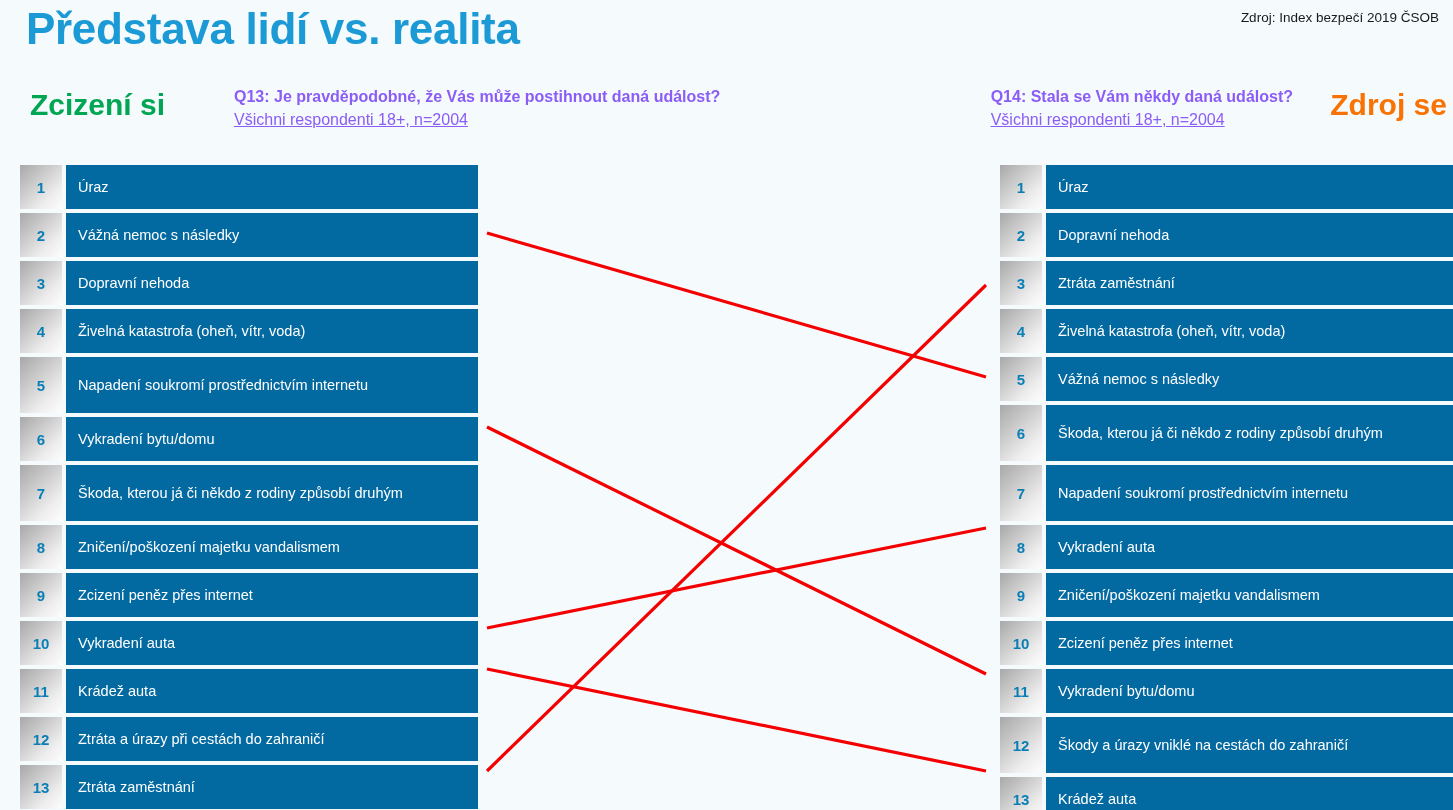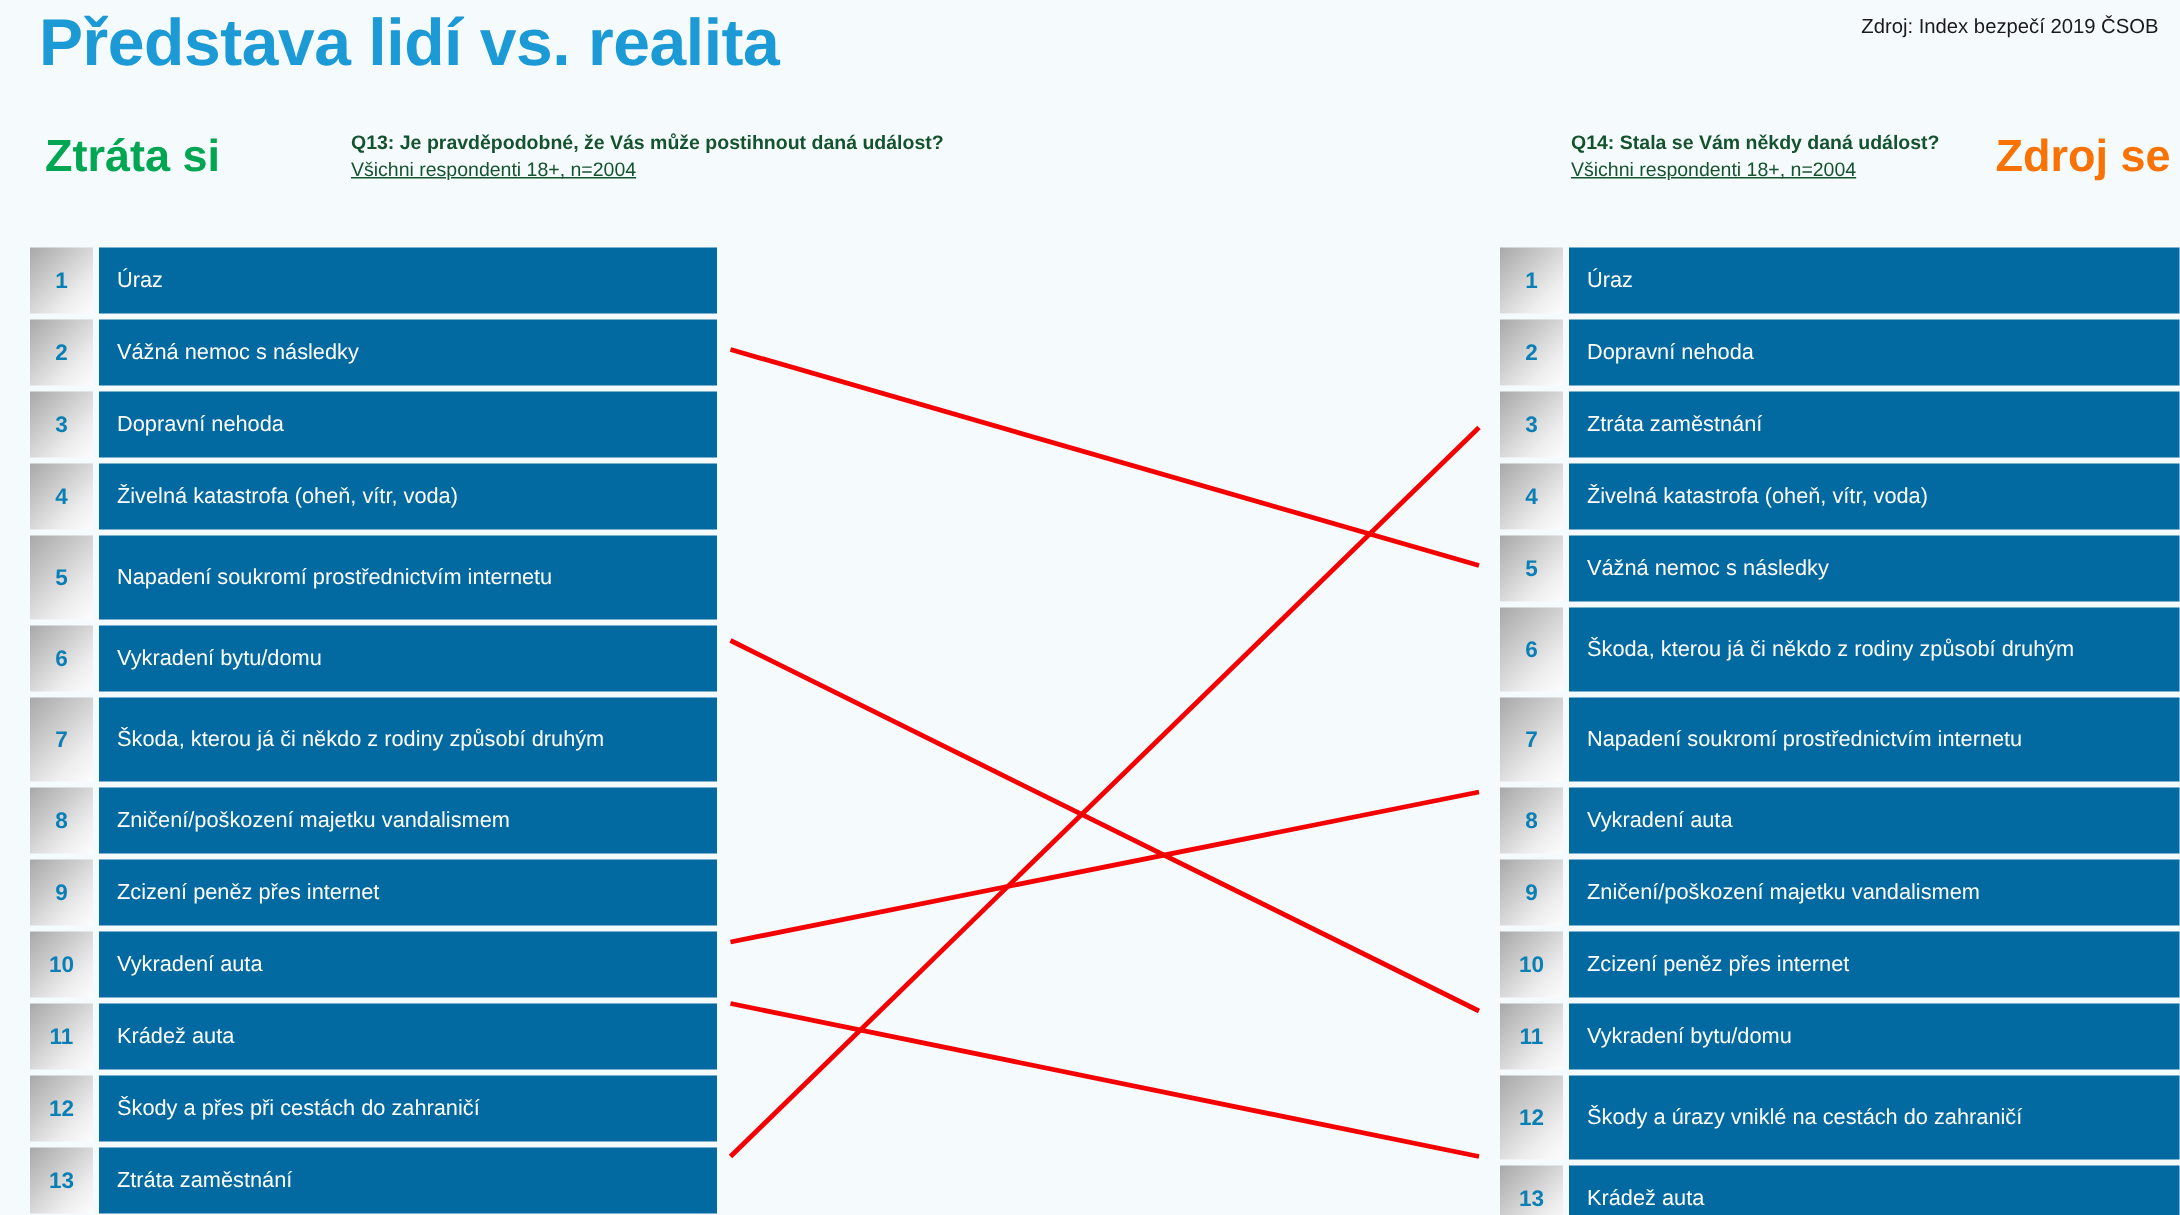--- a/index.html
+++ b/index.html
@@ -56,22 +56,22 @@
   }
   .side-label.right {
     right: 6px;
     top: 88px;
     color: #f97304;
   }
 
   .q-block {
     position: absolute;
     top: 86px;
-    font-size: 13px;
-    color: #14532d;
+    font-size: 16px;
+    color: #8b5cf6;
     line-height: 1.42;
   }
   .q-block.left { left: 234px; text-align: left; }
   .q-block.right { right: 160px; text-align: left; }
   .q-title { font-weight: bold; display: block; }
   .q-sub { font-weight: normal; display: block; text-decoration: underline; }
 
   
   .list {
     position: absolute;
@@ -127,21 +127,21 @@
 </style>
 </head>
 <body>
 
 <div id="stage">
 
   <div class="main-title">Představa lidí vs. realita</div>
 
   <div class="source-note">Zdroj: Index bezpečí 2019 ČSOB</div>
 
-  <div class="side-label left">Ztráta si</div>
+  <div class="side-label left">Zcizení si</div>
   <div class="side-label right">Zdroj se</div>
 
   <div class="q-block left">
     <span class="q-title">Q13: Je pravděpodobné, že Vás může postihnout daná událost?</span>
     <span class="q-sub">Všichni respondenti 18+, n=2004</span>
   </div>
 
   <div class="q-block right">
     <span class="q-title">Q14: Stala se Vám někdy daná událost?</span>
     <span class="q-sub">Všichni respondenti 18+, n=2004</span>
@@ -187,21 +187,21 @@
       <div class="row">
         <div class="rank">10</div>
         <div class="bar">Vykradení auta</div>
       </div>
       <div class="row">
         <div class="rank">11</div>
         <div class="bar">Krádež auta</div>
       </div>
       <div class="row">
         <div class="rank">12</div>
-        <div class="bar">Škody a přes při cestách do zahraničí</div>
+        <div class="bar">Ztráta a úrazy při cestách do zahraničí</div>
       </div>
       <div class="row">
         <div class="rank">13</div>
         <div class="bar">Ztráta zaměstnání</div>
       </div>
     </div>
   <div class="list right" id="right-list">
       <div class="row">
         <div class="rank">1</div>
         <div class="bar">Úraz</div>

